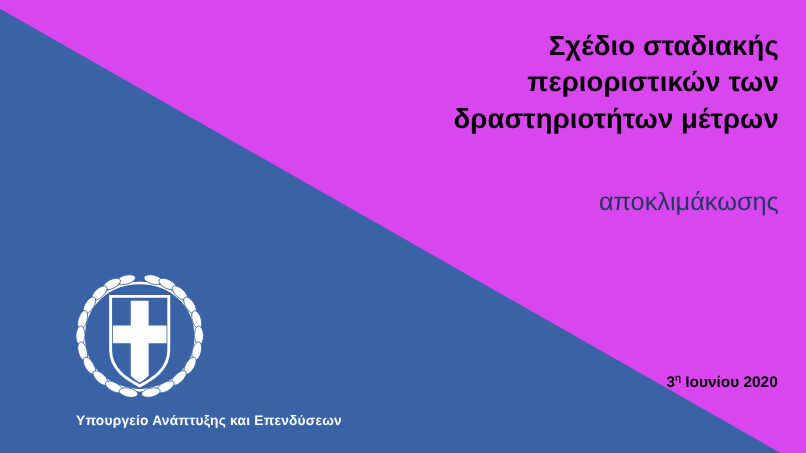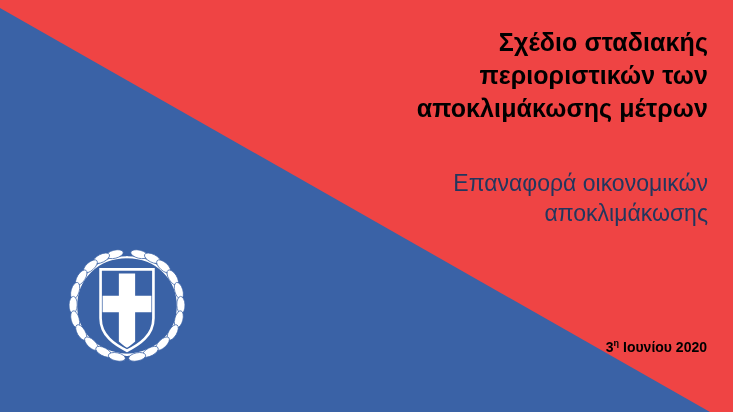--- a/index.html
+++ b/index.html
@@ -4,21 +4,21 @@
 <style>
   html, body {
     margin: 0;
     padding: 0;
     background: #ffffff;
   }
   #slide {
     position: relative;
     width: 733px;
     height: 412px;
-    background: #ef4444;
+    background: #d946ef;
     overflow: hidden;
     font-family: "Liberation Sans", "DejaVu Sans", sans-serif;
   }
   
   .wedge {
     position: absolute;
     left: 0;
     top: 0;
     width: 733px;
     height: 412px;
@@ -112,25 +112,24 @@
 
   <div class="wedge">
     <svg width="733" height="412" viewBox="0 0 733 412" xmlns="http://www.w3.org/2000/svg" aria-hidden="true">
       <polygon points="0,8 0,412 710,412" fill="#3a62a6"></polygon>
     </svg>
   </div>
 
   <div class="title-block">
     <span class="title-line">Σχέδιο σταδιακής</span>
     <span class="title-line">περιοριστικών των</span>
-    <span class="title-line">αποκλιμάκωσης μέτρων</span>
+    <span class="title-line">δραστηριοτήτων μέτρων</span>
   </div>
 
   <div class="subtitle-block">
-    <span class="subtitle-line">Επαναφορά οικονομικών</span>
     <span class="subtitle-line">αποκλιμάκωσης</span>
   </div>
 
   <div class="date-block"><span>3</span><sup>η</sup><span> Ιουνίου 2020</span></div>
 
   <div class="emblem">
     <svg width="122" height="122" viewBox="0 0 120 120" xmlns="http://www.w3.org/2000/svg" aria-hidden="true">
       <g fill="none" stroke="#ffffff" stroke-width="2.1" stroke-linecap="round">
 
         <path d="M60 14 C 30 14, 10 36, 10 62 C 10 88, 30 108, 60 110"></path>
@@ -166,14 +165,15 @@
         <ellipse cx="70" cy="112" rx="8.5" ry="4" transform="rotate(168 70 112)"></ellipse>
       </g>
 
       <path d="M34 26 H86 V74 C86 91, 72 100, 60 106 C48 100, 34 91, 34 74 Z" fill="#3a62a6" stroke="#ffffff" stroke-width="2.6"></path>
 
       <path d="M52 30 H68 V52 H84 V68 H68 V97 C65 100, 62 102, 60 103
                C58 102, 55 100, 52 97 V68 H36 V52 H52 Z" fill="#ffffff"></path>
     </svg>
   </div>
 
+  <div class="ministry">Υπουργείο Ανάπτυξης και Επενδύσεων</div>
 
 </div>
 
 </body></html>

